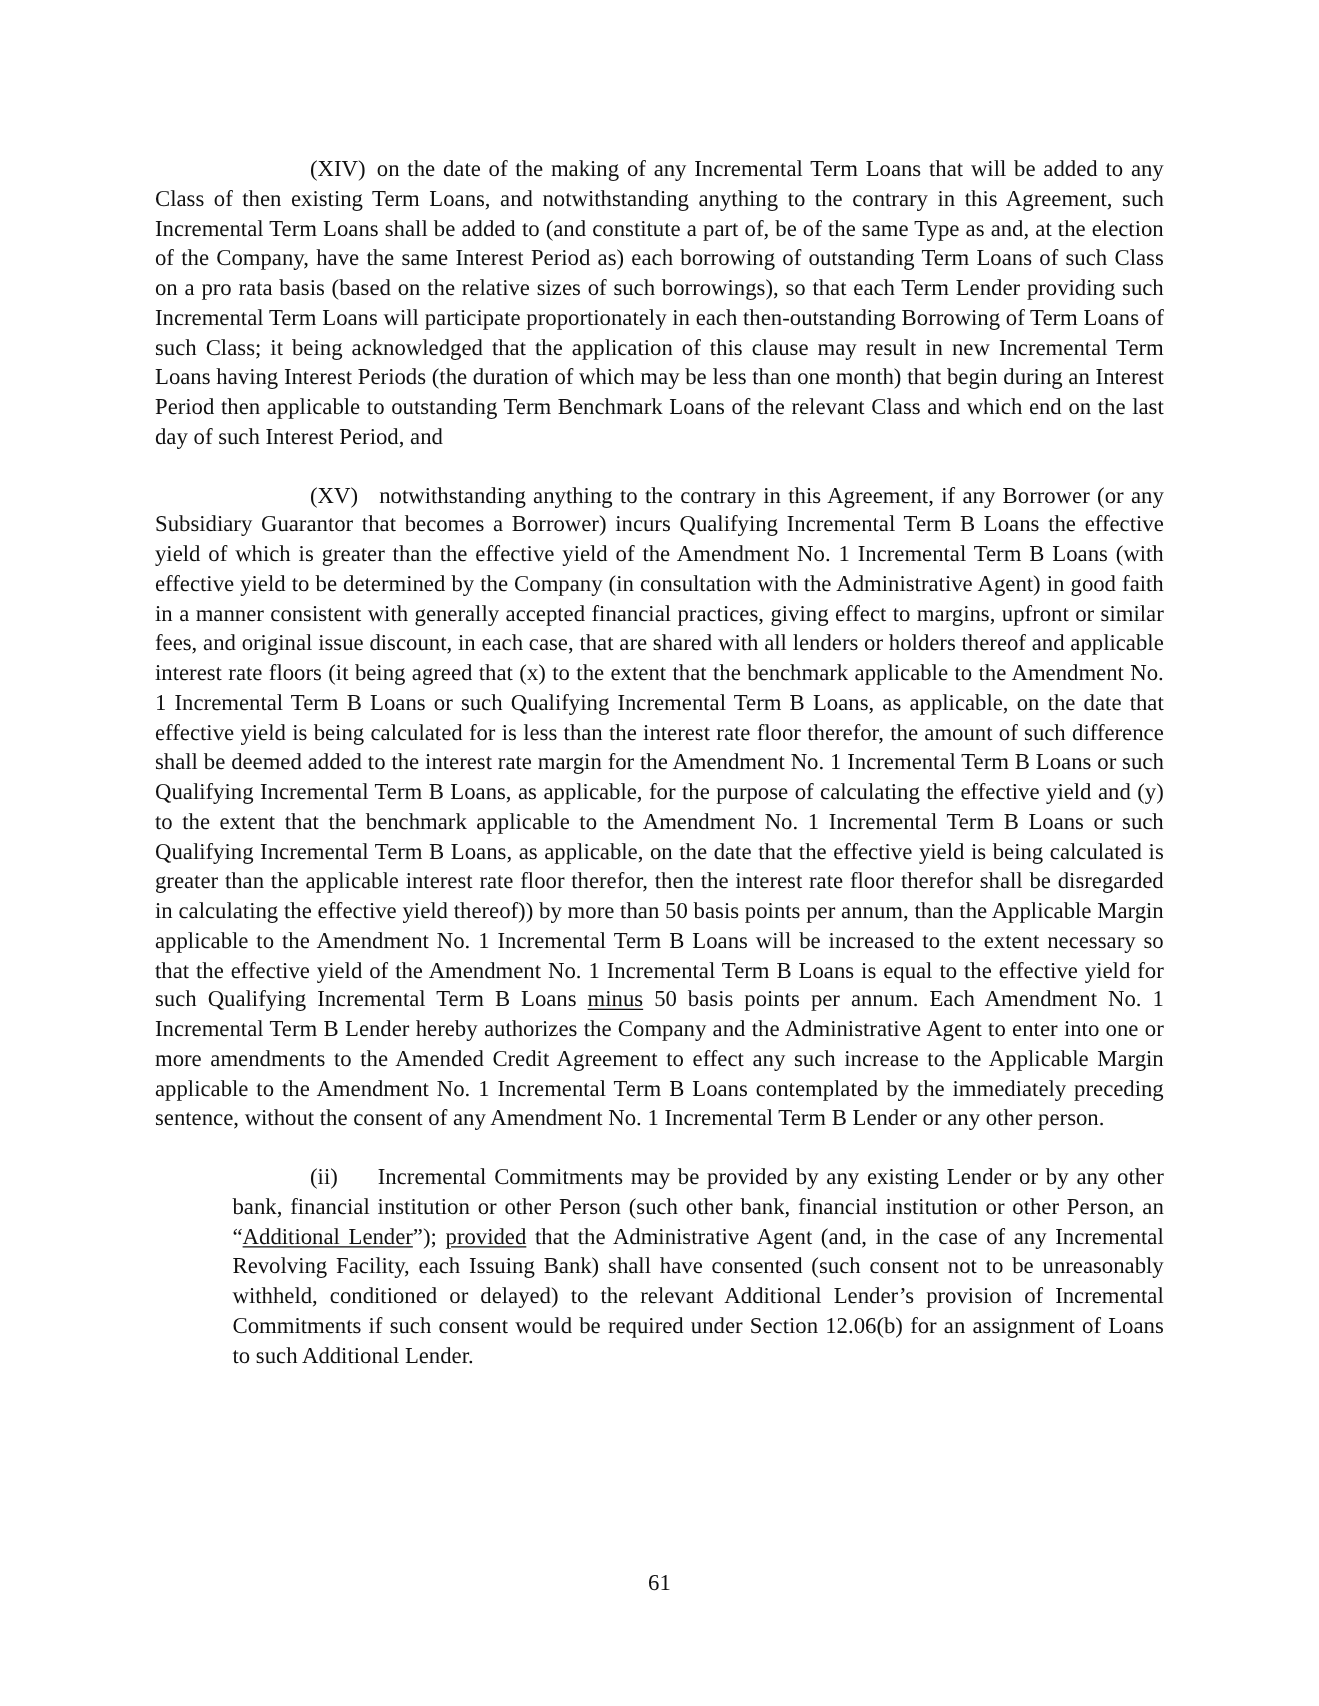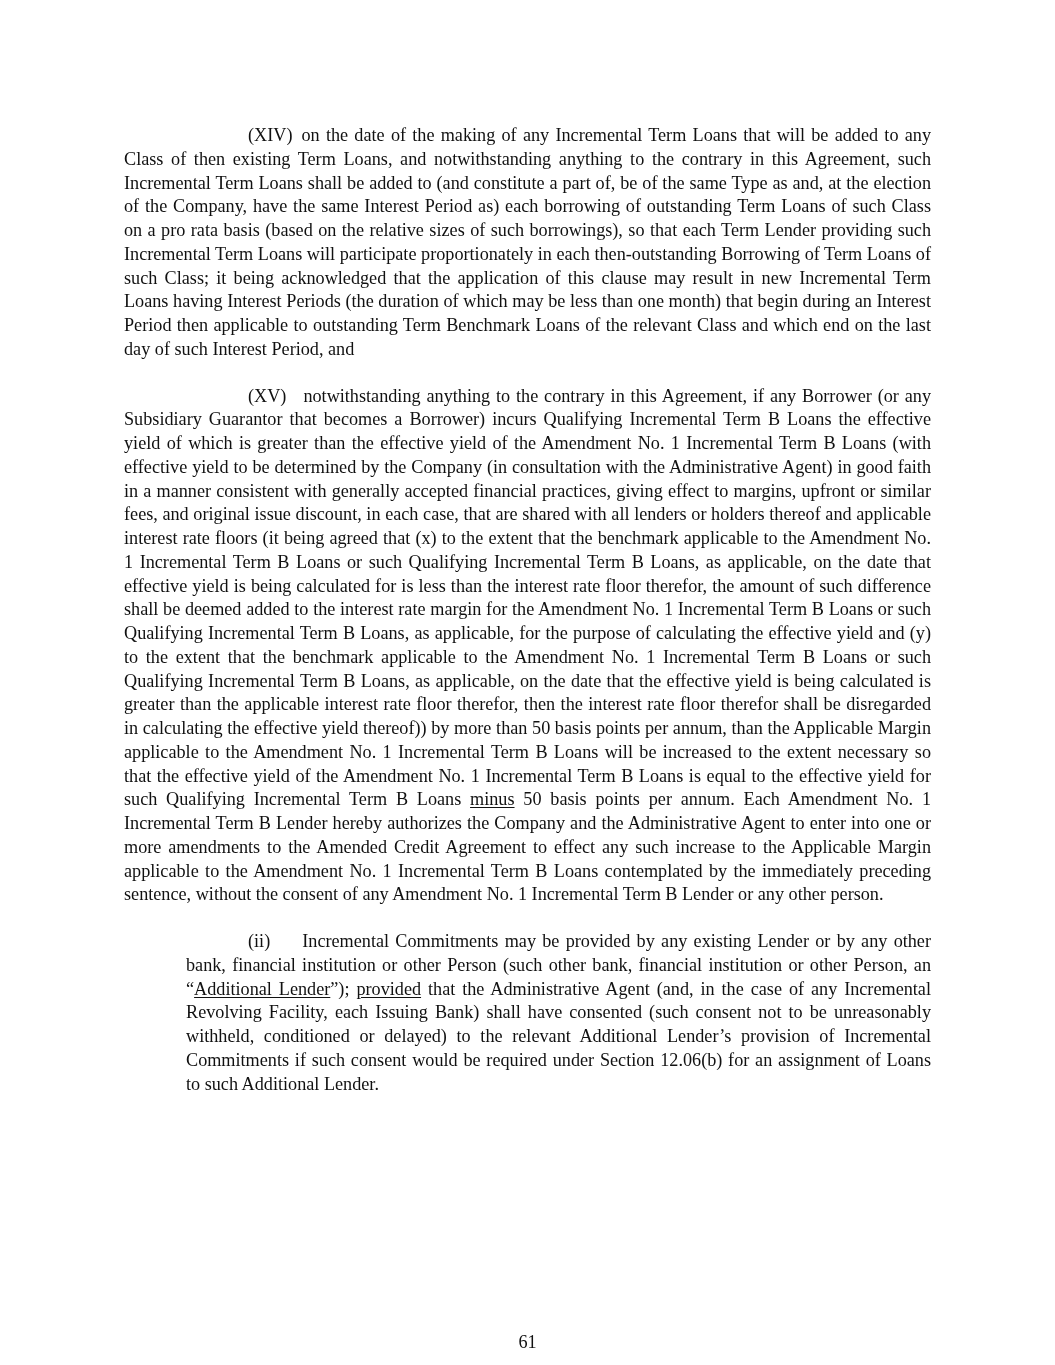--- a/index.html
+++ b/index.html
@@ -48,21 +48,21 @@
     .gap-ii { display: inline-block; width: 32px; }
     .u {
       text-decoration: underline;
       text-underline-offset: 2px;
       margin-top: 48px;
     }
     .page-number {
       position: absolute;
       left: 0;
       width: 1055px;
-      top: 1332px;
+      top: 1256px;
       text-align: center;
       font-size: 18.2px;
     }
   </style>
 </head>
 <body>
 
 <div class="page">
 
   <p class="para p1"><span class="first-indent"></span><span class="marker">(XIV)</span><span class="gap-xiv"></span><span>on the date of the making of any Incremental Term Loans that will be added to any Class of then existing Term Loans, and notwithstanding anything to the contrary in this Agreement, such Incremental Term Loans shall be added to (and constitute a part of, be of the same Type as and, at the election of the Company, have the same Interest Period as) each borrowing of outstanding Term Loans of such Class on a pro rata basis (based on the relative sizes of such borrowings), so that each Term Lender providing such Incremental Term Loans will participate proportionately in each then-outstanding Borrowing of Term Loans of such Class; it being acknowledged that the application of this clause may result in new Incremental Term Loans having Interest Periods (the duration of which may be less than one month) that begin during an Interest Period then applicable to outstanding Term Benchmark Loans of the relevant Class and which end on the last day of such Interest Period, and</span></p>

